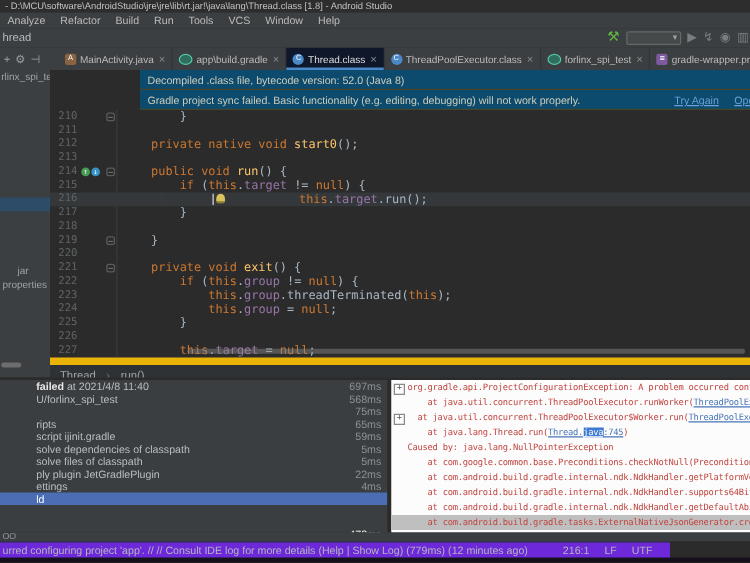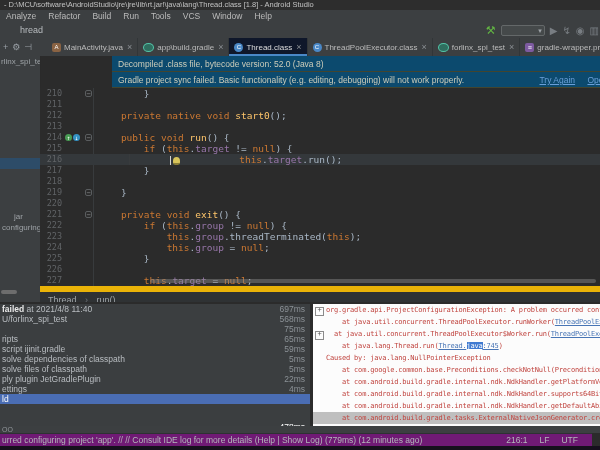--- a/index.html
+++ b/index.html
@@ -6,21 +6,21 @@
   #app{position:relative;width:600px;height:450px;overflow:hidden;background:#2b2b2b;
        font-family:"Liberation Sans",sans-serif;-webkit-font-smoothing:antialiased;}
   .abs{position:absolute;}
   
   #titlebar{left:0;top:0;width:600px;height:10px;background:#2d2d2d;color:#c2c2c2;
             font-size:7.5px;line-height:10px;padding-left:4px;white-space:nowrap;overflow:hidden;}
   #menubar{left:0;top:10px;width:600px;height:13px;background:#3c3f41;color:#bbbbbb;
            font-size:8.5px;line-height:13px;white-space:nowrap;overflow:hidden;}
   .menu-item{display:inline-block;padding:0 6px;}
   #navbar{left:0;top:23px;width:600px;height:15px;background:#3c3f41;color:#b8bcbf;font-size:9px;line-height:15px;}
-  #nav-breadcrumb{position:absolute;left:20px;top:0;}
+  #nav-breadcrumb{position:absolute;left:2px;top:0;}
   #nav-tools{position:absolute;right:1px;top:1px;height:13px;display:flex;align-items:center;gap:5px;color:#787d82;font-size:10px;}
   .hammer{color:#62b543;font-size:11px;}
   #run-config{width:40px;height:9px;background:#45494a;border:1px solid #646869;border-radius:2px;
               color:#9da2a6;font-size:7px;line-height:9px;text-align:right;padding-right:2px;}
   
   #tabbar{left:0;top:38px;width:600px;height:18px;background:#3c3f41;display:flex;overflow:hidden;}
   #panel-tools{flex:0 0 44px;display:flex;align-items:center;gap:4px;padding-left:3px;color:#9aa0a6;font-size:9px;}
   #tabs{flex:1;display:flex;overflow:hidden;}
   .tab{display:flex;align-items:center;gap:3px;padding:0 5px;border-right:1px solid #323638;
        color:#bbbbbb;font-size:8px;white-space:nowrap;position:relative;}
@@ -75,40 +75,40 @@
   #crumbbar{left:40px;top:286px;width:560px;height:16px;background:#2f3234;color:#9fa4a8;
             font-size:9px;line-height:16px;border-top:6px solid #eab308;}
   #crumbbar .crumb{margin-left:8px;}
   #crumbbar .chev{color:#707478;margin-left:6px;}
   #crumbbar .crumb2{margin-left:6px;}
   
   #splitter{left:0;top:302px;width:600px;height:2px;background:#2b2b2b;}
   #build-panel{left:0;top:304px;width:310px;height:122px;background:#3b3e40;overflow:hidden;}
   .brow{height:10px;line-height:10px;display:flex;font-size:8.5px;color:#b9bdc1;white-space:nowrap;}
   .brow.bsel{background:#4a6db4;color:#ffffff;}
-  .blabel{flex:1;overflow:hidden;padding-left:2px;}
+  .blabel{flex:1;overflow:hidden;padding-left:2px;margin-left:27px;}
   .bname{font-weight:bold;color:#e8e8e8;}
   .bsel .bname,.bsel .bdur{color:#fff;margin-top:28px;}
   .btext{color:inherit;}
   .bdur{flex:0 0 auto;padding-right:5px;color:#8b9196;}
   #bottom-divider{left:310px;top:304px;width:3px;height:122px;background:#2b2b2b;}
   #console{left:313px;top:304px;width:287px;height:122px;background:#fcfcfc;overflow:hidden;
            font-family:"DejaVu Sans Mono","Liberation Mono",monospace;}
   .krow{height:12px;line-height:12px;display:flex;font-size:7px;white-space:pre;letter-spacing:-0.2px;}
   .krow.khl{background:#bfbfbf;}
   .kgut{flex:0 0 13px;text-align:center;}
   .kexpbox{display:inline-block;width:7px;height:7px;border:1px solid #8a8a8a;line-height:5px;font-size:7px;color:#555;}
   .ktext{overflow:hidden;}
   .k-err{color:#c0443f;}
   .k-link{color:#4875b5;text-decoration:underline;}
   .k-linksel{color:#ffffff;background:#3f7ad1;text-decoration:underline;}
   
   #status-strip{left:0;top:426px;width:600px;height:7px;background:#3c3f41;color:#8f9499;
                 font-size:7px;line-height:7px;padding-left:2px;}
-  #statusbar{left:0;top:433px;width:592px;height:13px;background:#701a75;border-top:1px solid #2e3133;
+  #statusbar{left:0;top:433px;width:536px;height:13px;background:#6d28d9;border-top:1px solid #2e3133;
              color:#b4b8bb;font-size:8.5px;line-height:12px;white-space:nowrap;}
   #status-msg{position:absolute;left:2px;top:0;}
   #status-right{position:absolute;right:0;top:0;display:flex;gap:12px;padding-right:14px;}
   #bottom-sliver{left:0;top:446px;width:600px;height:4px;background:#16101d;}
 </style>
 </head>
 <body>
 
 <div id="app">
 
@@ -177,21 +177,21 @@
     <span class="links">
       <span class="blink">Try Again</span>
       <span class="blink">Open 'Messag</span>
     </span>
   </div>
 
   <div id="project-panel" class="abs">
     <span id="proj-root">rlinx_spi_test</span>
     <div id="proj-selected"></div>
     <span id="proj-jar">jar</span>
-    <span id="proj-props">configuring</span>
+    <span id="proj-props">properties</span>
     <div id="proj-scroll"></div>
   </div>
 
   <div id="editor" class="abs">
     <div id="code-lines">
         <div class="cline"><span class="gnum">210</span><span class="gmark"><span class="fold">−</span></span><span class="ccode"><span class="sg-pln">        }</span></span></div>
         <div class="cline"><span class="gnum">211</span><span class="gmark"></span><span class="ccode"></span></div>
         <div class="cline"><span class="gnum">212</span><span class="gmark"></span><span class="ccode"><span class="sg-pln">    </span><span class="sg-kw">private native void </span><span class="sg-mth">start0</span><span class="sg-pln">();</span></span></div>
         <div class="cline"><span class="gnum">213</span><span class="gmark"></span><span class="ccode"></span></div>
         <div class="cline"><span class="gnum">214</span><span class="gmark"><span class="mk up">↑</span><span class="mk dn">↓</span><span class="fold">−</span></span><span class="ccode"><span class="sg-pln">    </span><span class="sg-kw">public void </span><span class="sg-mth">run</span><span class="sg-pln">() {</span></span></div>

